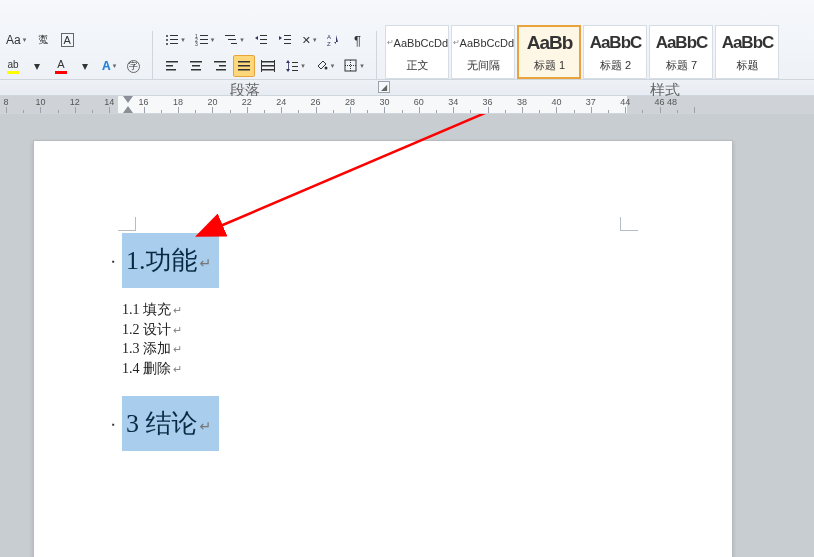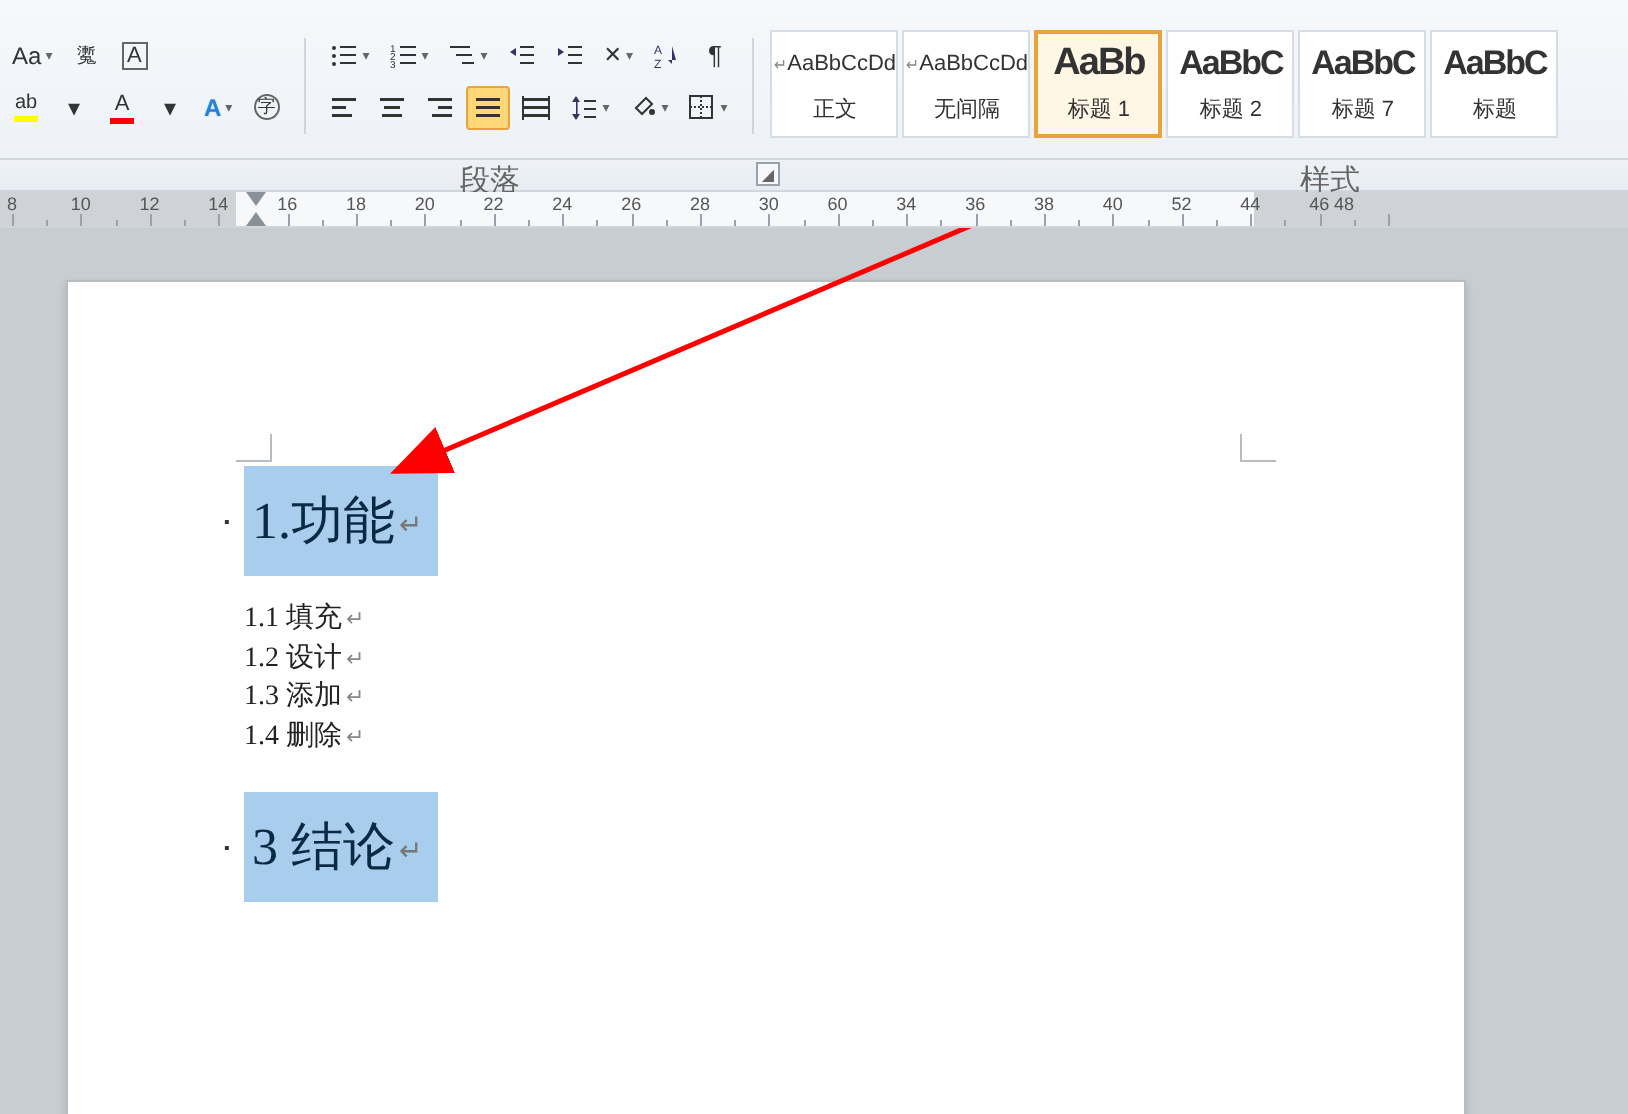--- a/index.html
+++ b/index.html
@@ -9,21 +9,21 @@
     background: #fff;
     overflow: hidden;
     position: relative;
   }
   
   .ribbon {
     height: 80px;
     background: linear-gradient(#f6f8fb, #eef2f7);
     border-bottom: 1px solid #cfd6de;
     display: flex;
-    align-items: center;
+    align-items: flex-end;
     padding-top: 2px;
     position: relative;
   }
   .ribbon-col {
     display: flex;
     flex-direction: column;
     gap: 4px;
     padding: 2px 4px;
   }
   .btn-row { display: flex; gap: 2px; align-items: center; }
@@ -433,21 +433,21 @@
       <div class="tick n" style="left: 487.6px;"></div>
       <div class="num" style="left: 487.6px;">36</div>
       <div class="tick s" style="left: 504.8px;"></div>
       <div class="tick n" style="left: 522px;"></div>
       <div class="num" style="left: 522px;">38</div>
       <div class="tick s" style="left: 539.2px;"></div>
       <div class="tick n" style="left: 556.4px;"></div>
       <div class="num" style="left: 556.4px;">40</div>
       <div class="tick s" style="left: 573.6px;"></div>
       <div class="tick n" style="left: 590.8px;"></div>
-      <div class="num" style="left: 590.8px;">52</div>
+      <div class="num" style="left: 590.8px;">37</div>
       <div class="tick s" style="left: 608px;"></div>
       <div class="tick n" style="left: 625.2px;"></div>
       <div class="num" style="left: 625.2px;">44</div>
       <div class="tick s" style="left: 642.4px;"></div>
       <div class="tick n" style="left: 659.6px;"></div>
       <div class="num" style="left: 659.6px;">46</div>
       <div class="tick s" style="left: 676.8px;"></div>
       <div class="tick n" style="left: 694px;"></div>
       <div class="num" style="left: 672px;">48</div>
     </div>

